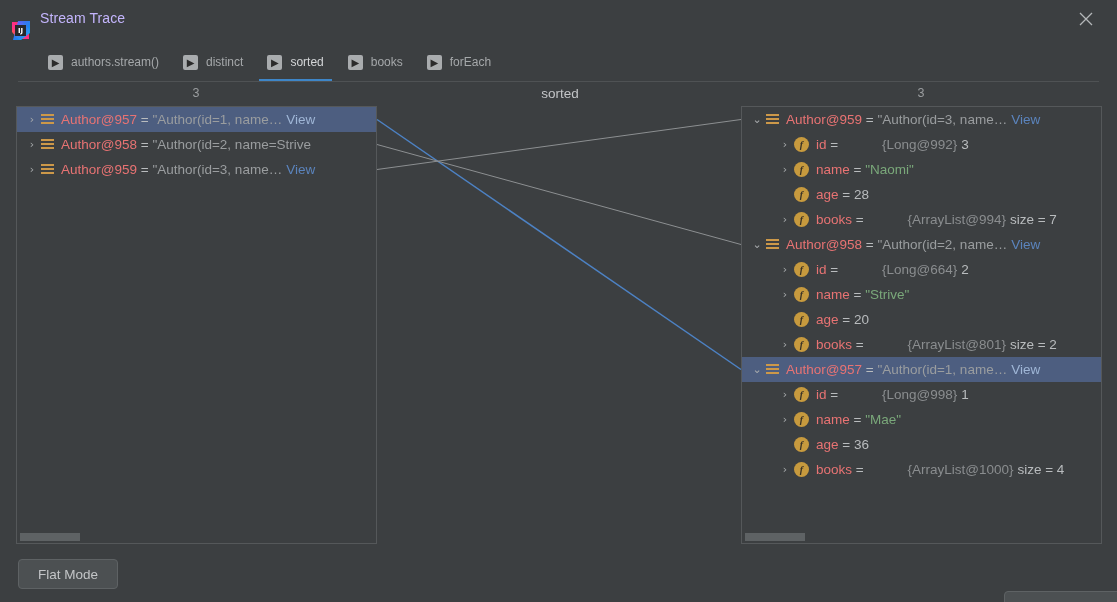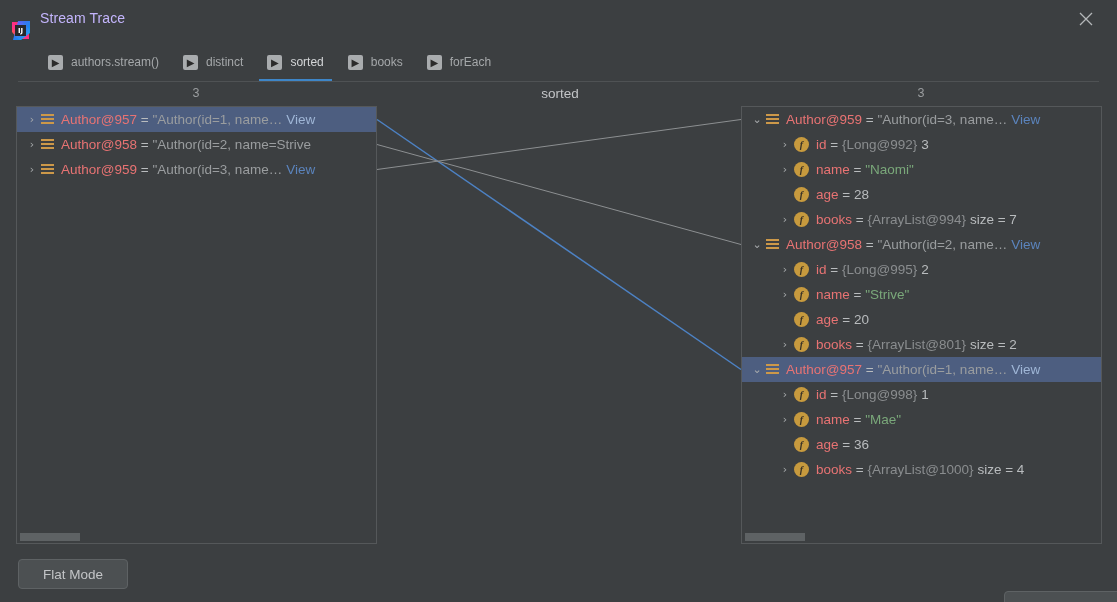--- a/index.html
+++ b/index.html
@@ -93,21 +93,21 @@
     font-size: 10px; line-height: 15px; text-align: center;
     font-family: "Liberation Serif", serif; font-style: italic; font-weight: bold;
   }
 
   .txt { font-size: 13.5px; line-height: 25px; }
   .t-ref   { color: #e87373; }
   .t-plain { color: #b9bcbe; }
   .t-str   { color: #9a9d9f; }
   .t-green { color: #7aa87a; }
   .t-num   { color: #b9bcbe; }
-  .t-dim   { color: #8a8d8f; }
+  .t-dim   { color: #8a8d8f; margin-left: 40px; }
   .view-link { color: #5b84bd; margin-top: 26px; }
   .sp { display: inline-block; width: 4px; }
 
   
   .lvl1 { padding-left: 6px; }
   .lvl2 { padding-left: 34px; }
 
   
   .hscroll {
     position: absolute; left: 0; bottom: 0; height: 12px; width: 100%;
@@ -118,21 +118,21 @@
   
   .links { position: absolute; left: 0; top: 0; width: 1117px; height: 602px; pointer-events: none; }
 
   
   .btn {
     position: absolute; height: 30px;
     background: #4c5052; border: 1px solid #5e6264; border-radius: 4px;
     color: #c3c5c7; font-size: 13.5px; cursor: default;
     display: flex; align-items: center; justify-content: center;
   }
-  #flat-mode-button { left: 18px; top: 559px; width: 110px; }
+  #flat-mode-button { left: 18px; top: 559px; width: 100px; }
   #close-button { left: 1004px; top: 559px; width: 119px; margin-top: 32px; }
 </style>
 </head>
 <body>
 
 <div id="app">
 
   <div class="titlebar">
     <span class="title-logo">
       <svg width="19" height="19" viewBox="0 0 19 19">
@@ -264,21 +264,21 @@
           <span class="obj-icon">
             <i></i>
             <i></i>
             <i></i>
           </span>
           <span class="txt"><span class="t-ref">Author@958</span><span class="t-plain"> = </span><span class="t-str">"Author(id=2, name</span><span class="t-str">…</span><span class="sp"></span><span class="view-link">View</span></span>
         </div>
         <div class="row lvl2">
           <span class="arrow">›</span>
           <span class="f-icon">f</span>
-          <span class="txt"><span class="t-ref">id</span><span class="t-plain"> = </span><span class="t-dim">{Long@995}</span><span class="sp"></span><span class="t-num">2</span></span>
+          <span class="txt"><span class="t-ref">id</span><span class="t-plain"> = </span><span class="t-dim">{Long@664}</span><span class="sp"></span><span class="t-num">2</span></span>
         </div>
         <div class="row lvl2">
           <span class="arrow">›</span>
           <span class="f-icon">f</span>
           <span class="txt"><span class="t-ref">name</span><span class="t-plain"> = </span><span class="t-green">"Strive"</span></span>
         </div>
         <div class="row lvl2">
           <span class="arrow empty"></span>
           <span class="f-icon">f</span>
           <span class="txt"><span class="t-ref">age</span><span class="t-plain"> = </span><span class="t-num">20</span></span>

